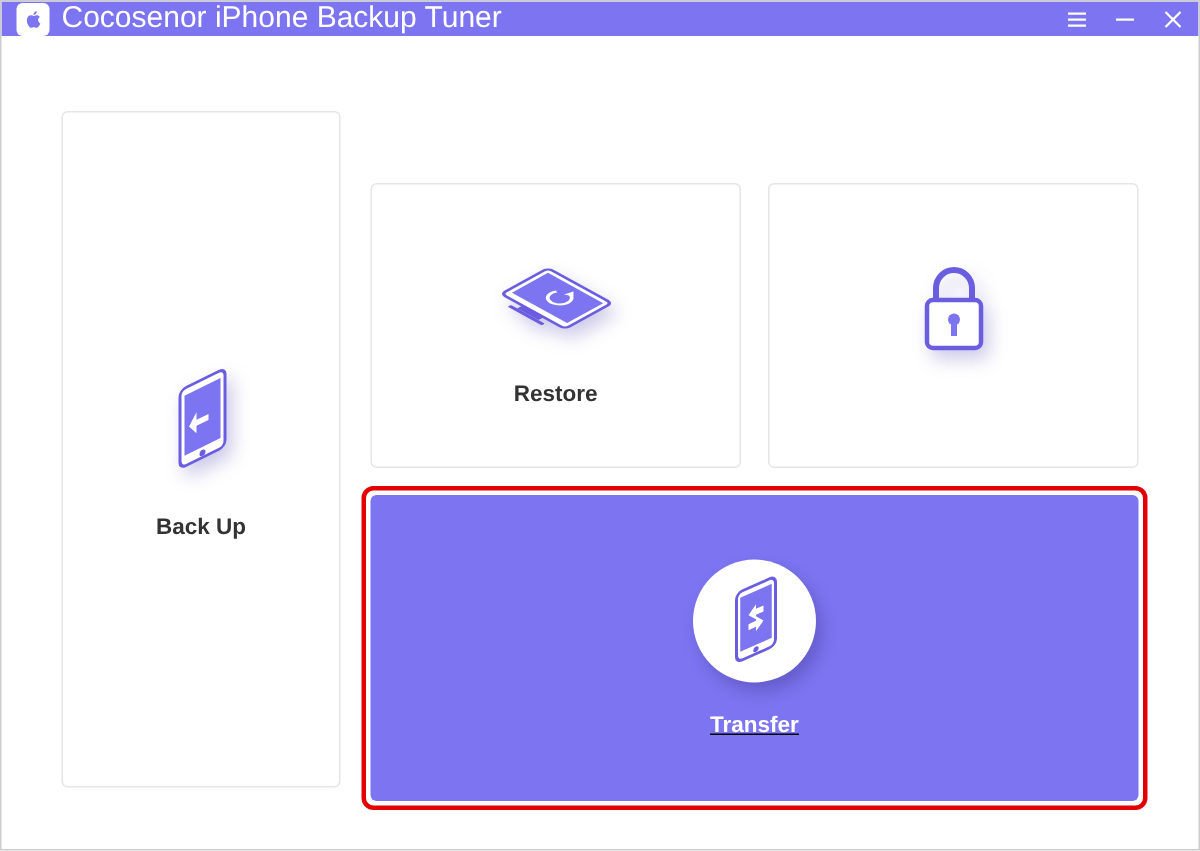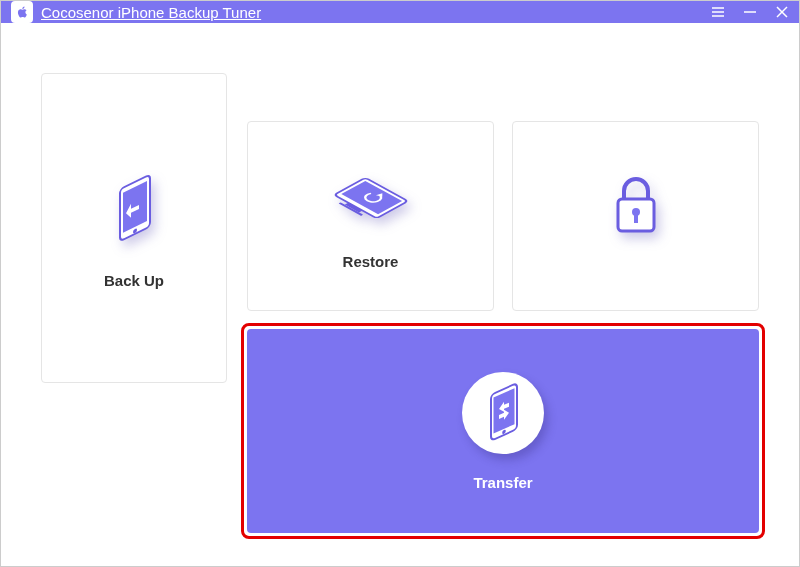--- a/index.html
+++ b/index.html
@@ -24,24 +24,23 @@
   .titlebar .app-logo {
     width: 22px; height: 22px;
     background: #fff;
     border-radius: 4px;
     display: flex;
     align-items: center;
     justify-content: center;
     margin-right: 8px;
   }
   .titlebar .app-title {
-    font-size: 15px;
+    font-size: 20px;
     font-weight: 400;
     flex: 1;
-    text-decoration: underline;
   }
   .titlebar .win-controls {
     display: flex;
     gap: 18px;
     align-items: center;
   }
   .titlebar .win-controls .ctrl {
     width: 14px; height: 14px;
     display: flex;
     align-items: center;
@@ -75,31 +74,32 @@
     border-radius: 4px;
     background: #fff;
     display: flex;
     flex-direction: column;
     align-items: center;
     justify-content: center;
     cursor: pointer;
   }
   .card-large {
     width: 186px;
-    height: 310px;
+    height: 451px;
   }
   .card-small {
     flex: 1;
     height: 190px;
   }
   .card-wide {
     flex: 1;
     height: 204px;
     background: #7c74f0;
     border: none;
+    text-decoration: underline;
   }
   .card .icon-wrap {
     margin-bottom: 20px;
     display: flex;
     align-items: center;
     justify-content: center;
   }
   .card .label {
     font-size: 15px;
     color: #333;

